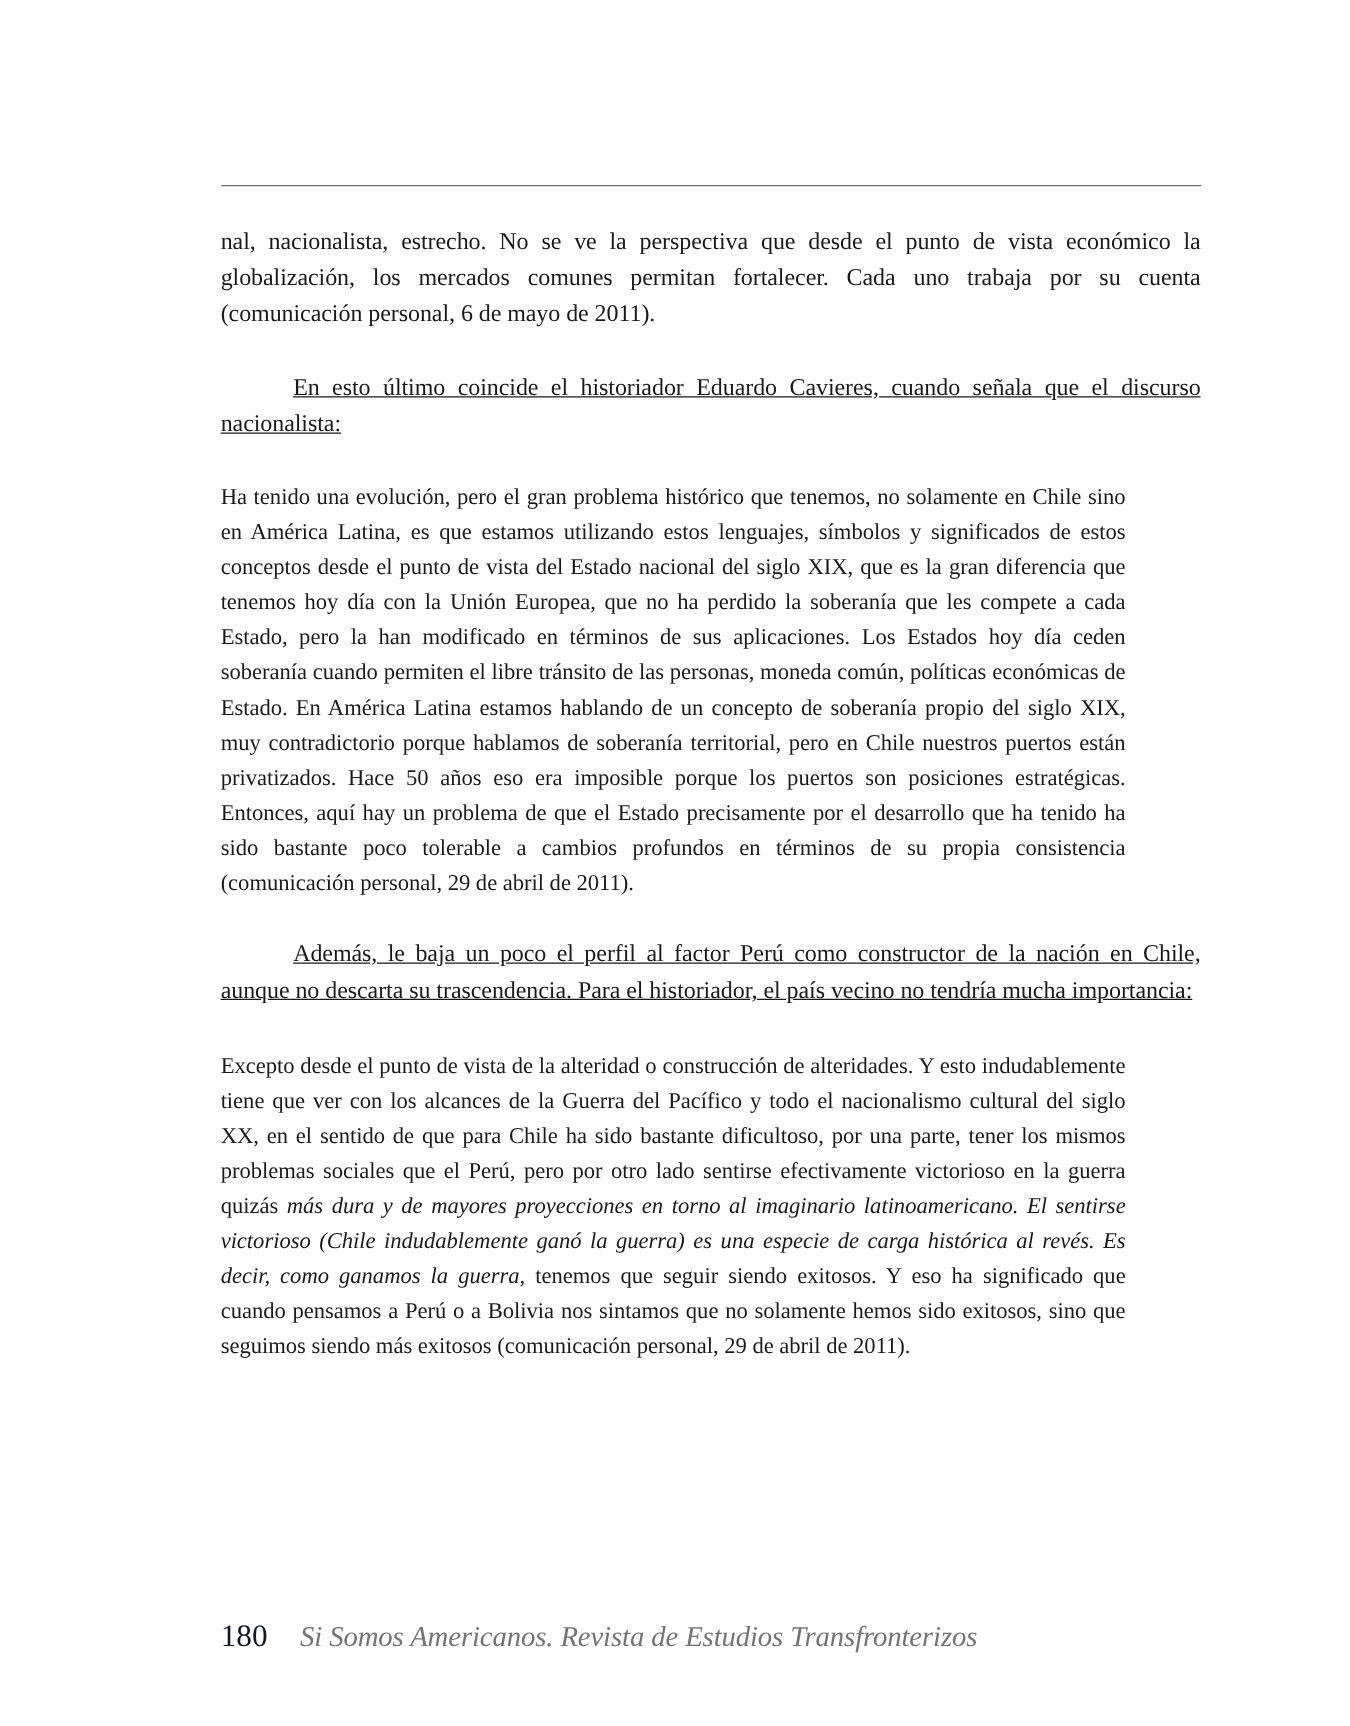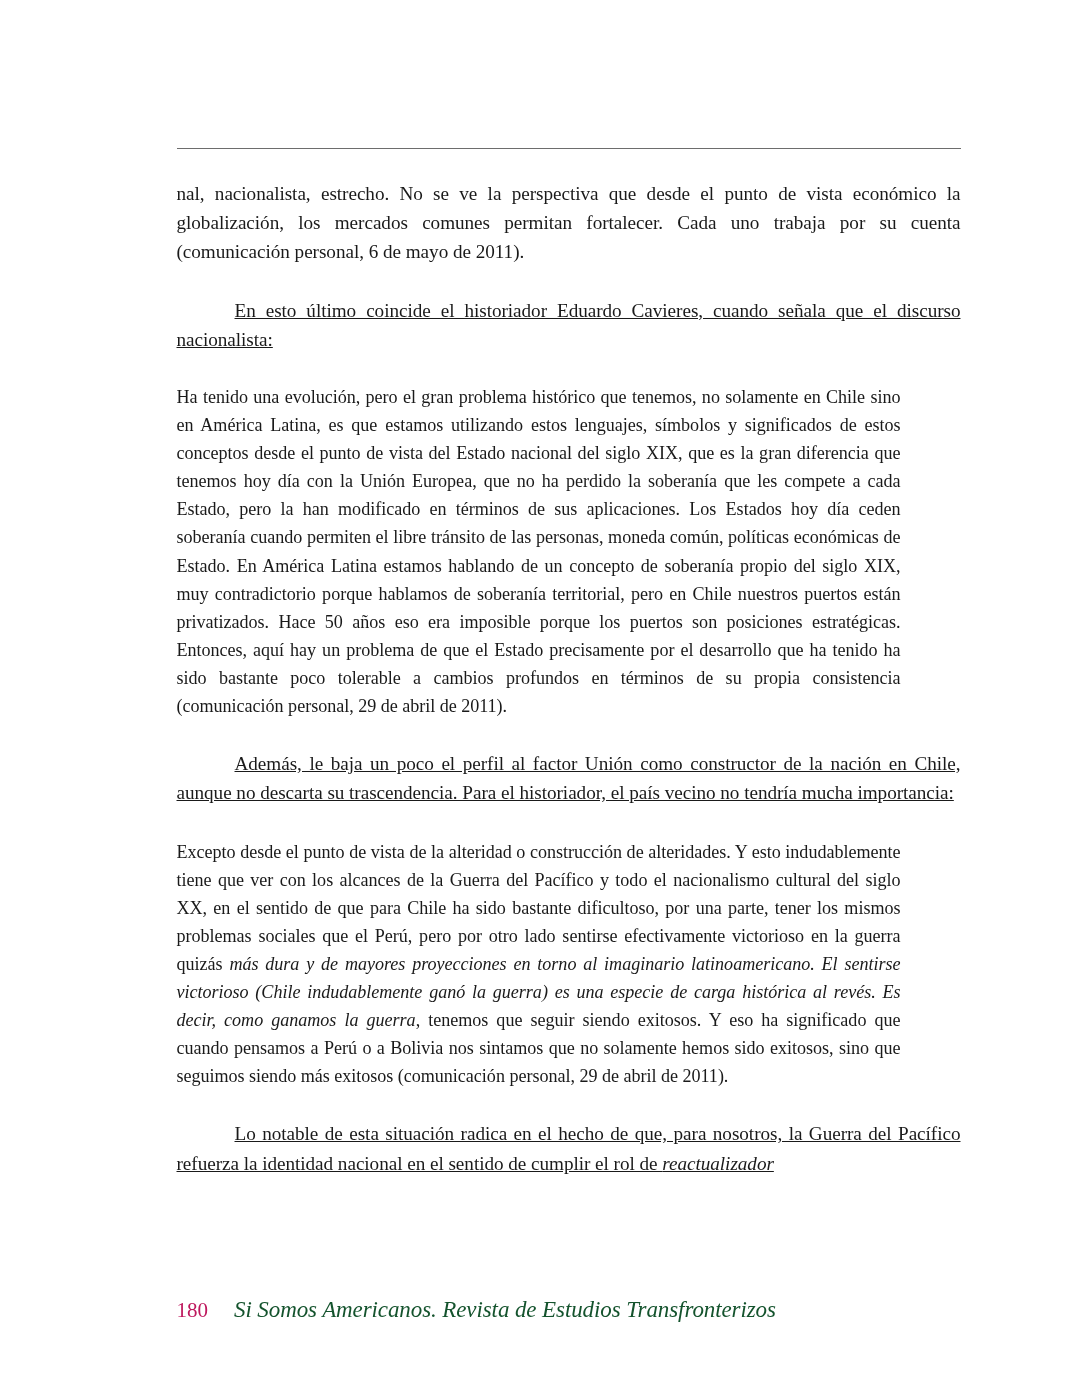--- a/index.html
+++ b/index.html
@@ -63,53 +63,52 @@
   }
   .footer {
     position: absolute;
     left: 148px;
     top: 1296px;
     width: 784px;
     display: flex;
     align-items: baseline;
   }
   .folio {
-    font-size: 21px;
+    font-size: 25px;
     line-height: 28px;
-    color: #be185d;
+    color: #0f172a;
     margin-right: 26px;
   }
   .journal-title {
     font-size: 23px;
     line-height: 28px;
     font-style: italic;
-    color: #14532d;
+    color: #737373;
     letter-spacing: -0.1px;
   }
 </style>
 </head>
 <body>
 
 <div class="page">
 
   <div class="content">
 
     <div class="header-rule"></div>
 
     <p class="body-par">nal, nacionalista, estrecho. No se ve la perspectiva que desde el punto de vista económico la globalización, los mercados comunes permitan fortalecer. Cada uno trabaja por su cuenta (comunicación personal, 6 de mayo de 2011).</p>
 
     <p class="body-par indent gap-par">En esto último coincide el historiador Eduardo Cavieres, cuando señala que el discurso nacionalista:</p>
 
     <p class="quote">Ha tenido una evolución, pero el gran problema histórico que tenemos, no solamente en Chile sino en América Latina, es que estamos utilizando estos lenguajes, símbolos y significados de estos conceptos desde el punto de vista del Estado nacional del siglo XIX, que es la gran diferencia que tenemos hoy día con la Unión Europea, que no ha perdido la soberanía que les compete a cada Estado, pero la han modificado en términos de sus aplicaciones. Los Estados hoy día ceden soberanía cuando permiten el libre tránsito de las personas, moneda común, políticas económicas de Estado. En América Latina estamos hablando de un concepto de soberanía propio del siglo XIX, muy contradictorio porque hablamos de soberanía territorial, pero en Chile nuestros puertos están privatizados. Hace 50 años eso era imposible porque los puertos son posiciones estratégicas. Entonces, aquí hay un problema de que el Estado precisamente por el desarrollo que ha tenido ha sido bastante poco tolerable a cambios profundos en términos de su propia consistencia (comunicación personal, 29 de abril de 2011).</p>
 
-    <p class="body-par indent gap-par">Además, le baja un poco el perfil al factor Unión como constructor de la nación en Chile, aunque no descarta su trascendencia. Para el historiador, el país vecino no tendría mucha importancia:</p>
+    <p class="body-par indent gap-par">Además, le baja un poco el perfil al factor Perú como constructor de la nación en Chile, aunque no descarta su trascendencia. Para el historiador, el país vecino no tendría mucha importancia:</p>
 
     <p class="quote quote-2"><span>Excepto desde el punto de vista de la alteridad o construcción de alteridades. Y esto indudablemente tiene que ver con los alcances de la Guerra del Pacífico y todo el nacionalismo cultural del siglo XX, en el sentido de que para Chile ha sido bastante dificultoso, por una parte, tener los mismos problemas sociales que el Perú, pero por otro lado sentirse efectivamente victorioso en la guerra quizás </span><i>más dura y de mayores proyecciones en torno al imaginario latinoamericano. El sentirse victorioso (Chile indudablemente ganó la guerra) es una especie de carga histórica al revés. Es decir, como ganamos la guerra</i><span>, tenemos que seguir siendo exitosos. Y eso ha significado que cuando pensamos a Perú o a Bolivia nos sintamos que no solamente hemos sido exitosos, sino que seguimos siendo más exitosos (comunicación personal, 29 de abril de 2011).</span></p>
 
-    <p class="body-par indent gap-par"><span>Lo notable de esta situación radica en el hecho de que, para nosotros, la Guerra del Pacífico refuerza la identidad nacional en el sentido de cumplir el rol de </span><i>reactualizador</i></p>
 
   </div>
 
   <div class="footer">
     <span class="folio">180</span>
     <span class="journal-title">Si Somos Americanos. Revista de Estudios Transfronterizos</span>
   </div>
 
 </div>
 

